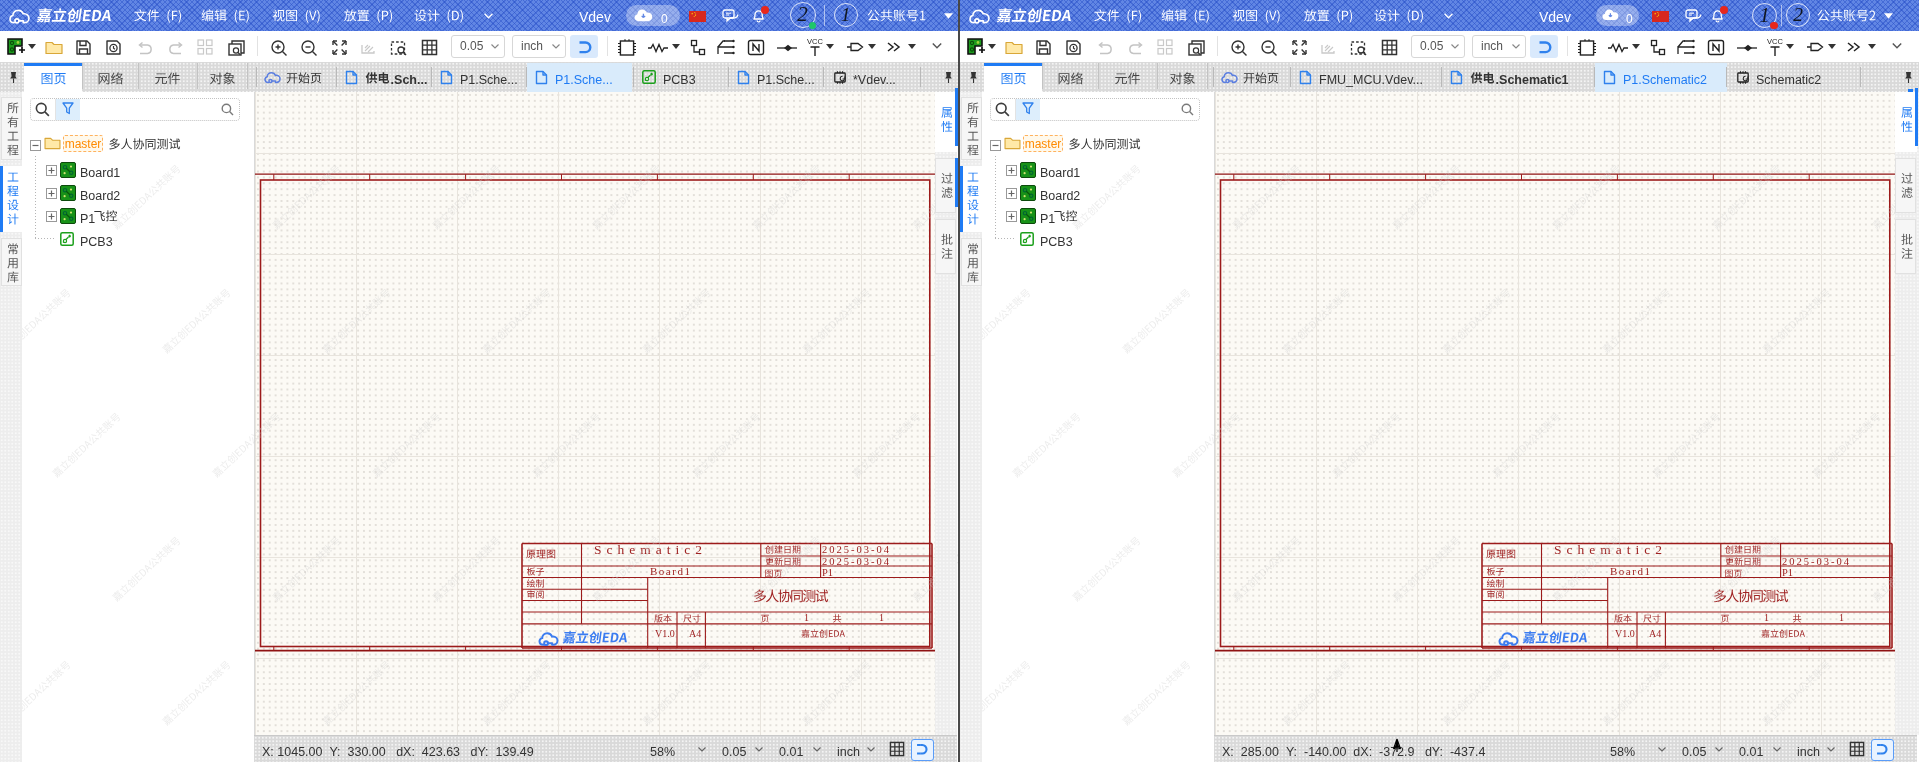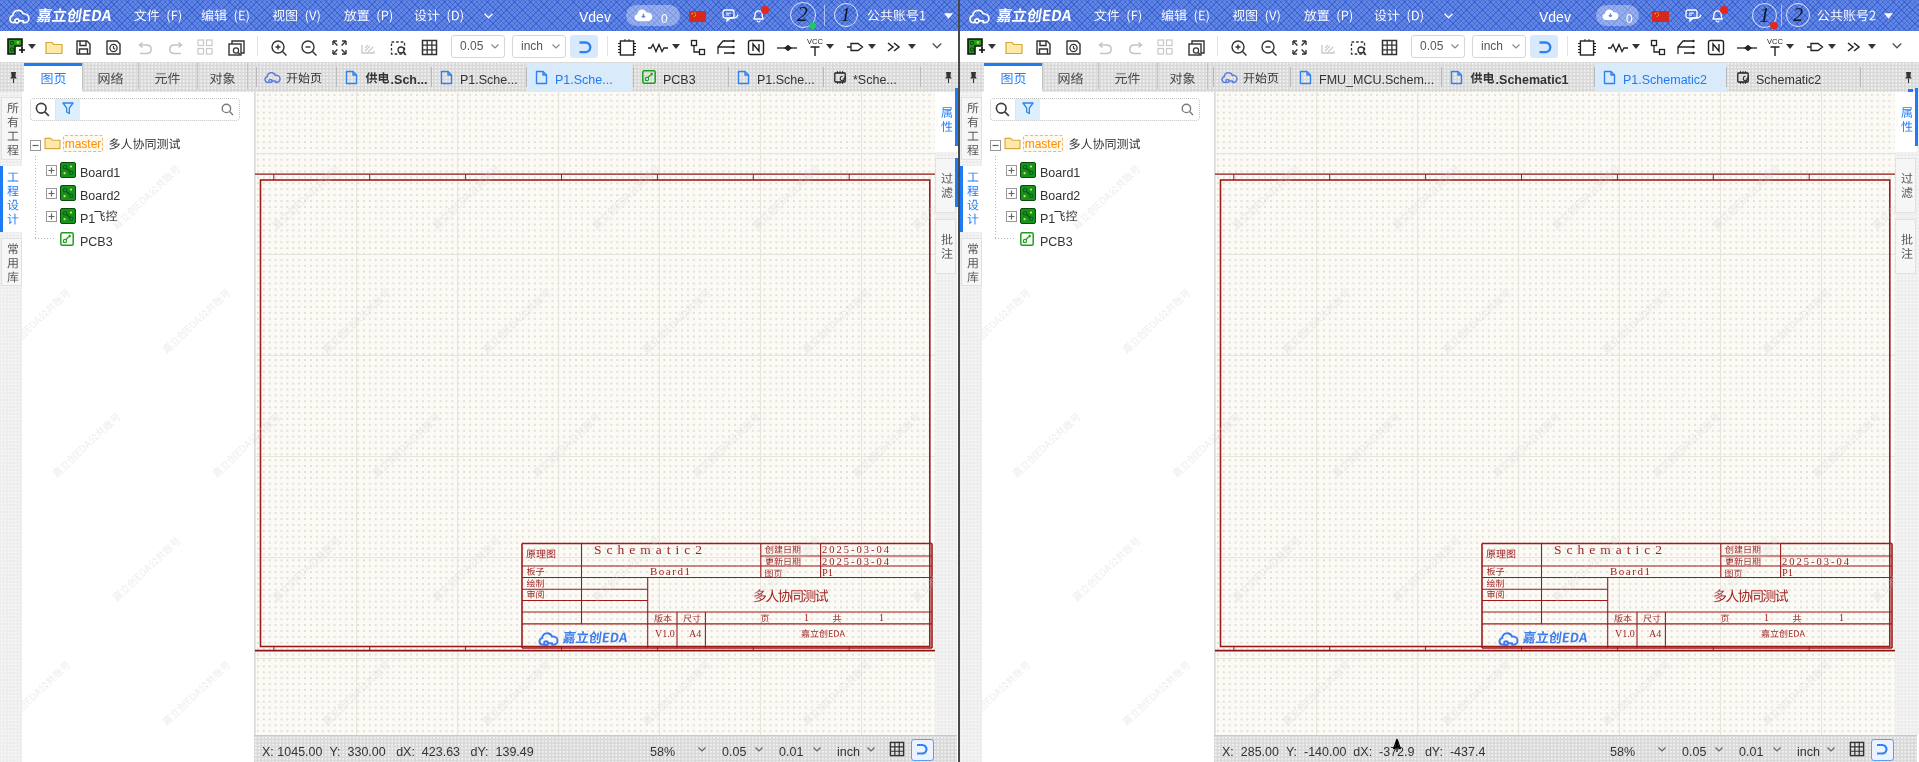--- a/index.html
+++ b/index.html
@@ -1294,21 +1294,21 @@
       <div style="position:absolute;left:832px;top:8px;">
         <svg width="16" height="15" viewBox="0 0 16 15" fill="none">
           <rect x="2.8" y="3" width="10.4" height="9" rx="0.8" stroke="#222" stroke-width="1.3"></rect>
           <path d="M5.5 1.2V3M5.5 12V13.8" stroke="#222" stroke-width="1.1"></path>
           <path d="M8 1.2V3M8 12V13.8" stroke="#222" stroke-width="1.1"></path>
           <path d="M10.5 1.2V3M10.5 12V13.8" stroke="#222" stroke-width="1.1"></path>
           <path d="M10.6 6.2a2.3 2.3 0 1 0 1.9 3.4" stroke="#222" stroke-width="1.1" fill="none"></path>
           <path d="M12.9 6.6V9H10.6" stroke="#222" stroke-width="1.1" fill="none"></path>
         </svg>
       </div>
-      <div style="position:absolute;left:853px;top:8px;"><span style="font:12.5px 'Liberation Sans',sans-serif;color:#333">*Sche...</span></div>
+      <div style="position:absolute;left:853px;top:8px;"><span style="font:12.5px 'Liberation Sans',sans-serif;color:#333">*Vdev...</span></div>
       <div style="position:absolute;left:920px;top:5px;width:1px;height:20px;background:#b9b9b9"></div>
       <div style="position:absolute;left:944px;top:9px;">
         <svg width="9" height="13" viewBox="0 0 9 13" fill="none">
           <path d="M2 1H7L6.4 5.2 7.8 7.5H1.2L2.6 5.2Z" fill="#333"></path>
           <path d="M4.5 7.5V12" stroke="#333" stroke-width="1.1"></path>
         </svg>
       </div>
     </div>
     <div style="position:absolute;left:0;top:92px;width:22px;height:670px;background-color:#ededed;background-image:radial-gradient(rgba(255,255,255,.6) 0.8px,transparent 1px);background-size:3.5px 3.5px;">
       <div style="position:absolute;left:1px;top:5px;width:21px;height:63px;background:#f6f6f6;border:1px solid #e1e1e1;box-sizing:border-box"></div>
@@ -2655,21 +2655,21 @@
           </g>
         </svg>
       </div>
       <div style="position:absolute;left:330px;top:5px;width:1px;height:20px;background:#b9b9b9"></div>
       <div style="position:absolute;left:339px;top:8px;">
         <svg width="13" height="15" viewBox="0 0 13 15" fill="none">
           <path d="M1.5 1.5H8L11.5 5V13.5H1.5Z" stroke="#2f81ed" stroke-width="1.4" stroke-linejoin="round"></path>
           <path d="M8 1.5V5H11.5" stroke="#2f81ed" stroke-width="1.4" stroke-linejoin="round"></path>
         </svg>
       </div>
-      <div style="position:absolute;left:359px;top:8px;"><span style="font:12.5px 'Liberation Sans',sans-serif;color:#333">FMU_MCU.Schem...</span></div>
+      <div style="position:absolute;left:359px;top:8px;"><span style="font:12.5px 'Liberation Sans',sans-serif;color:#333">FMU_MCU.Vdev...</span></div>
       <div style="position:absolute;left:481px;top:5px;width:1px;height:20px;background:#b9b9b9"></div>
       <div style="position:absolute;left:490px;top:8px;">
         <svg width="13" height="15" viewBox="0 0 13 15" fill="none">
           <path d="M1.5 1.5H8L11.5 5V13.5H1.5Z" stroke="#2f81ed" stroke-width="1.4" stroke-linejoin="round"></path>
           <path d="M8 1.5V5H11.5" stroke="#2f81ed" stroke-width="1.4" stroke-linejoin="round"></path>
         </svg>
       </div>
       <div style="position:absolute;left:510px;top:10px;">
         <svg width="25" height="12" viewBox="0 -870 2000 1000" style="overflow:visible">
           <g fill="#333">

